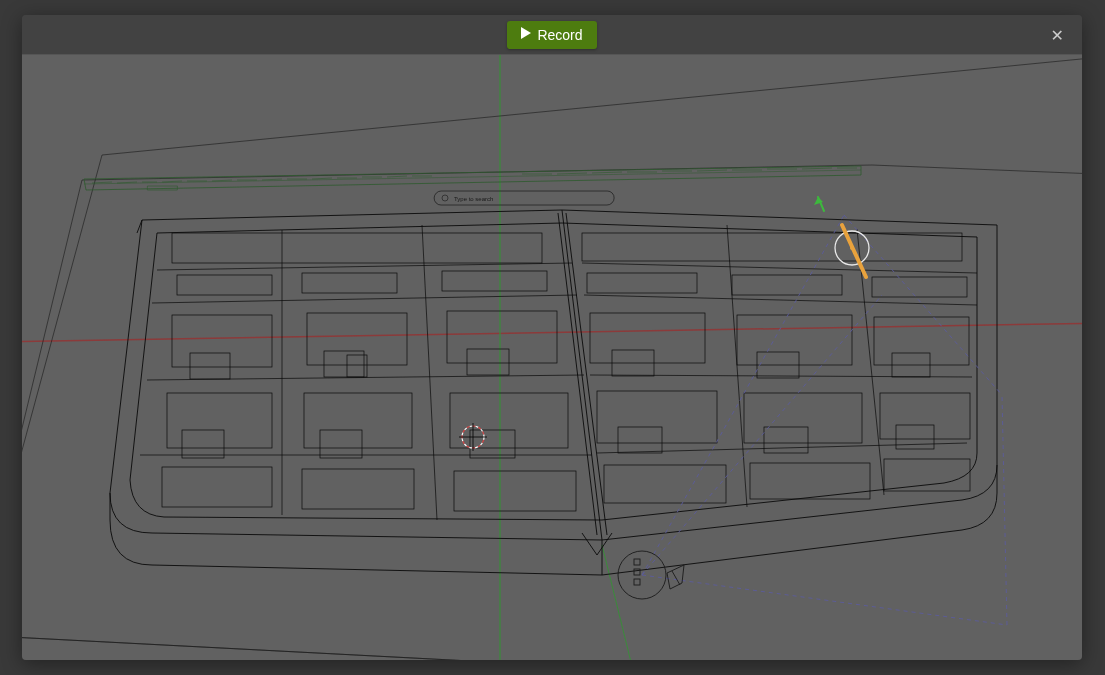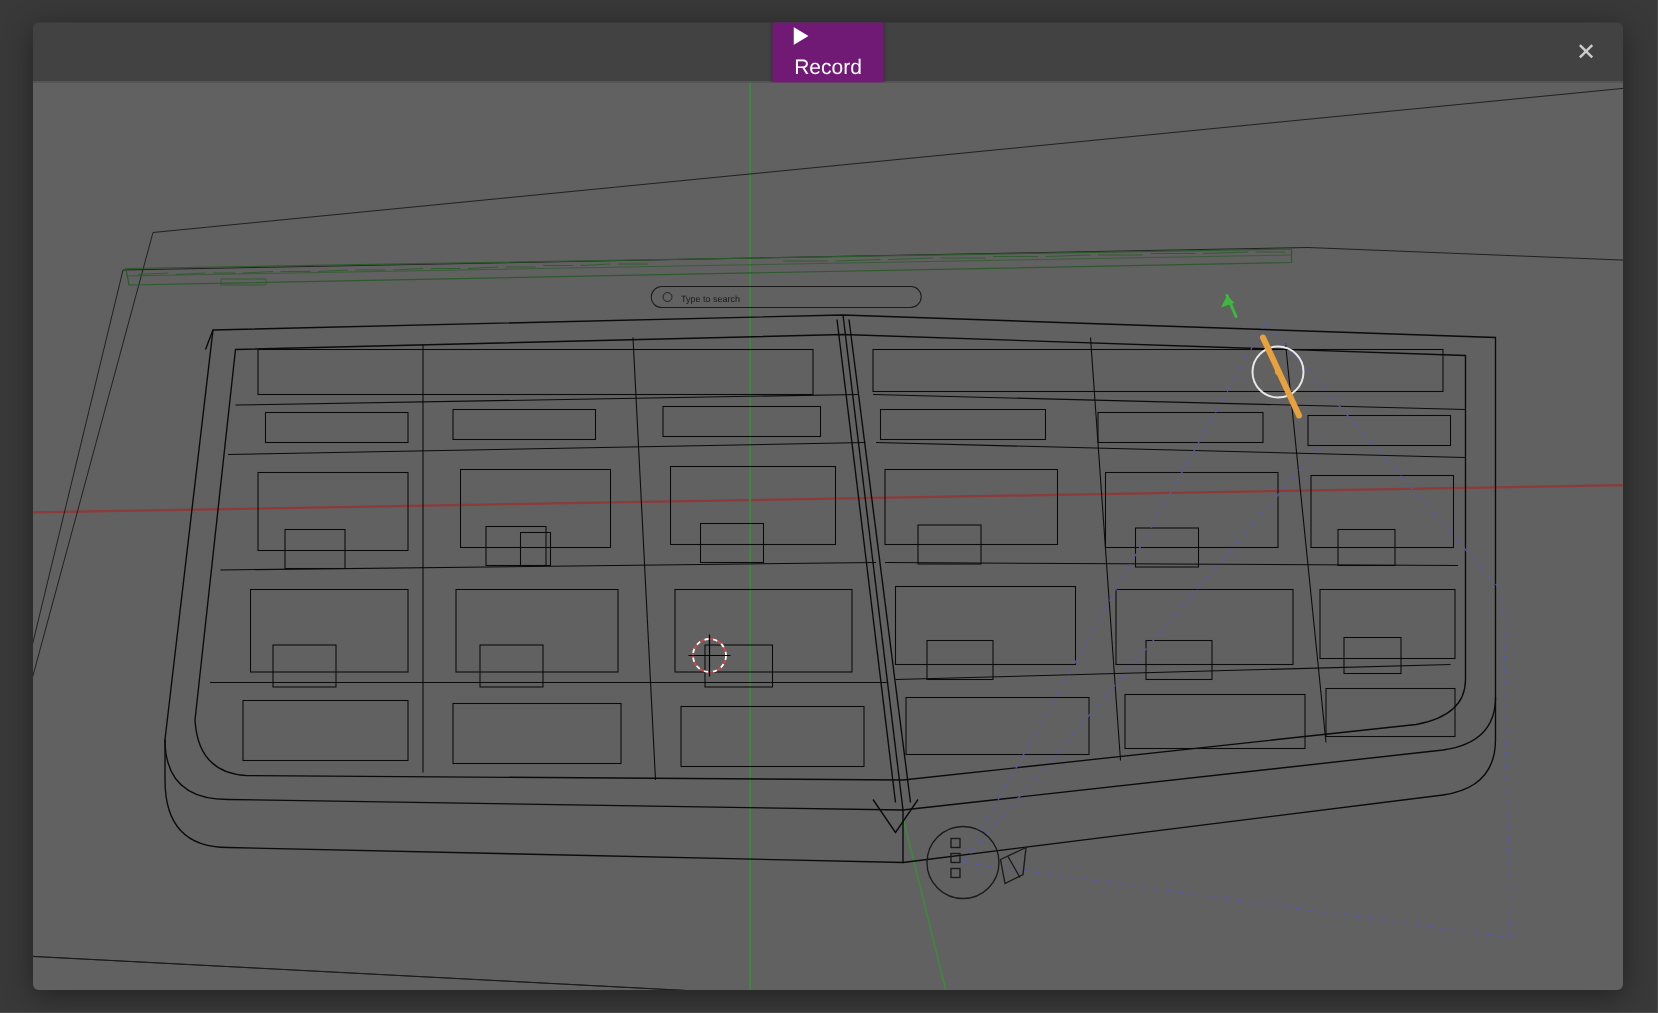--- a/index.html
+++ b/index.html
@@ -25,31 +25,30 @@
     .header {
       height: 40px;
       background: #424242;
       display: flex;
       align-items: center;
       justify-content: center;
       position: relative;
       border-bottom: 1px solid #555;
     }
     .record-btn {
-      background: #701a75;
+      background: #4d7c0f;
       color: #fff;
       border: none;
       padding: 6px 14px;
       border-radius: 3px;
       font-size: 14px;
       display: flex;
       gap: 6px;
       cursor: pointer;
       box-shadow: 0 1px 3px rgba(0,0,0,0.3);
-      flex-direction: column;
     }
     .record-btn svg {
       width: 10px;
       height: 12px;
       fill: #fff;
     }
     .close-btn {
       position: absolute;
       right: 10px;
       top: 50%;

